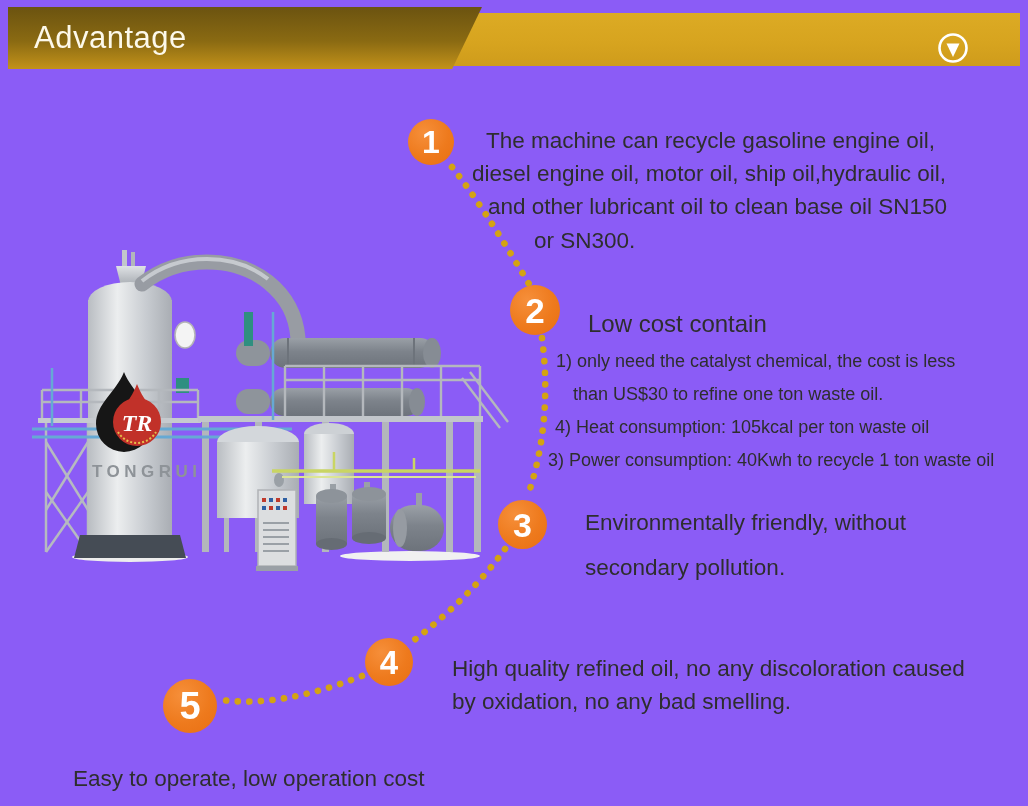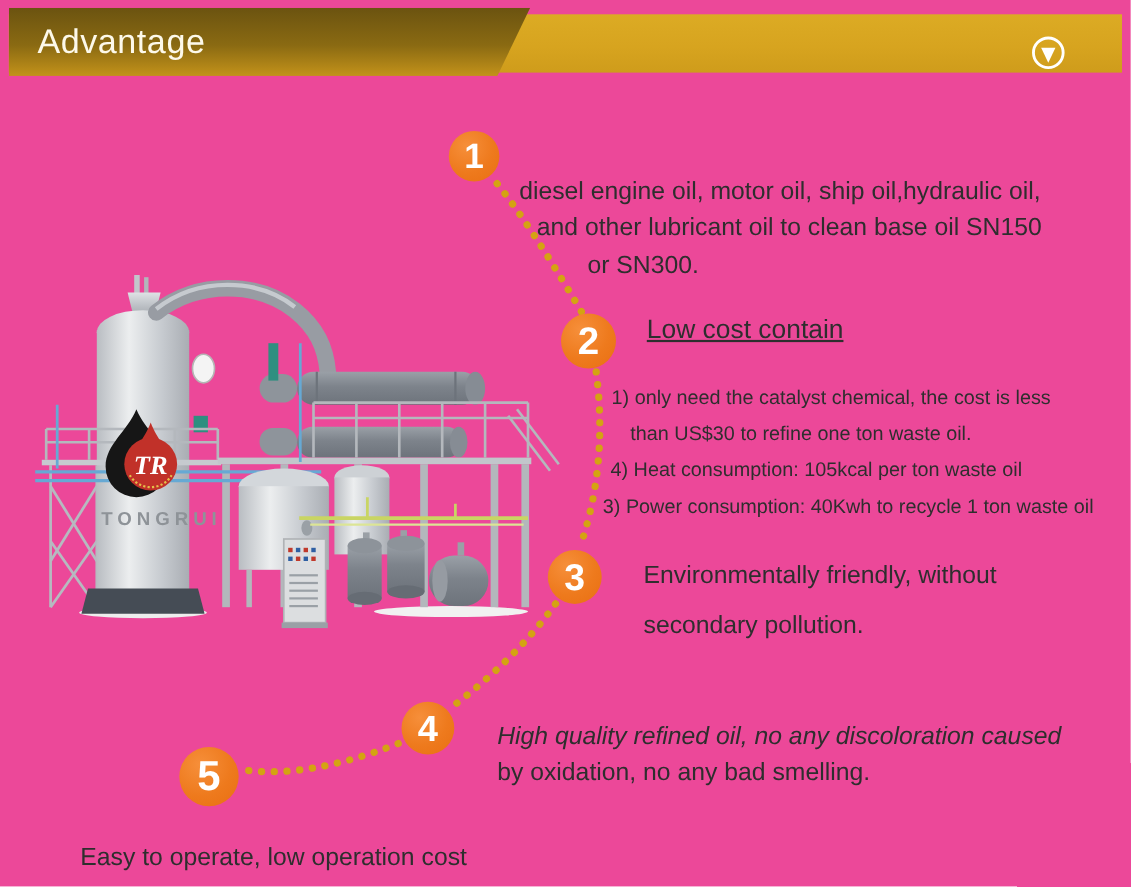--- a/index.html
+++ b/index.html
@@ -1,16 +1,16 @@
 <!DOCTYPE html>
 <html><head>
 <meta charset="utf-8">
 <style>
   html,body{margin:0;padding:0;background:#fff;}
-  .page{position:relative;width:1028px;height:806px;background:#ec4899;overflow:hidden;
+  .page{position:relative;width:1028px;height:806px;background:#8b5cf6;overflow:hidden;
         font-family:"Liberation Sans",sans-serif;color:#2e2e2e;}
   
   .hdr-light{position:absolute;left:8px;top:13px;width:1012px;height:53px;
              background:linear-gradient(180deg,#dcab24 0%,#d7a41f 55%,#cf9c1b 100%);}
   .hdr-dark{position:absolute;left:8px;top:7px;width:474px;height:62px;
             background:linear-gradient(180deg,#6b5310 0%,#8a6a12 55%,#c3921a 100%);
             clip-path:polygon(0 0,100% 0,93.7% 100%,0 100%);}
   .hdr-title{position:absolute;left:34px;top:20px;font-size:31px;letter-spacing:.5px;
              color:#fdf9ea;white-space:nowrap;}
   .hdr-icon{position:absolute;left:936px;top:31px;width:34px;height:34px;cursor:pointer;}
@@ -217,31 +217,32 @@
     </g>
     <text x="62" y="227" font-size="17" font-weight="bold" letter-spacing="4.5" fill="#8e9398" font-family="Liberation Sans, sans-serif">TONGRUI</text>
   </svg>
 
   <div class="badge b1">1</div>
   <div class="badge b2">2</div>
   <div class="badge b3">3</div>
   <div class="badge b4">4</div>
   <div class="badge b5">5</div>
 
+  <span class="tl" style="left:486px;top:128px;">The machine can recycle gasoline engine oil,</span>
   <span class="tl" style="left:472px;top:161px;">diesel engine oil, motor oil, ship oil,hydraulic oil,</span>
   <span class="tl" style="left:488px;top:194px;">and other lubricant oil to clean base oil SN150</span>
   <span class="tl" style="left:534px;top:228px;">or SN300.</span>
 
-  <span class="tl tl-head" style="left:588px;top:286px;text-decoration:underline;">Low cost contain</span>
+  <span class="tl tl-head" style="left:588px;top:310px;">Low cost contain</span>
   <span class="tl tl-sub" style="left:556px;top:351px;">1) only need the catalyst chemical, the cost is less</span>
   <span class="tl tl-sub" style="left:573px;top:384px;">than US$30 to refine one ton waste oil.</span>
   <span class="tl tl-sub" style="left:555px;top:417px;">4) Heat consumption: 105kcal per ton waste oil</span>
   <span class="tl tl-sub" style="left:548px;top:450px;text-align:right;">3) Power consumption: 40Kwh to recycle 1 ton waste oil</span>
 
   <span class="tl" style="left:585px;top:510px;">Environmentally friendly, without</span>
   <span class="tl" style="left:585px;top:555px;">secondary pollution.</span>
 
-  <span class="tl" style="left:452px;top:656px;font-style:italic;">High quality refined oil, no any discoloration caused</span>
+  <span class="tl" style="left:452px;top:656px;">High quality refined oil, no any discoloration caused</span>
   <span class="tl" style="left:452px;top:689px;">by oxidation, no any bad smelling.</span>
 
   <span class="tl" style="left:73px;top:766px;">Easy to operate, low operation cost</span>
 
 </div>
 
 </body></html>

